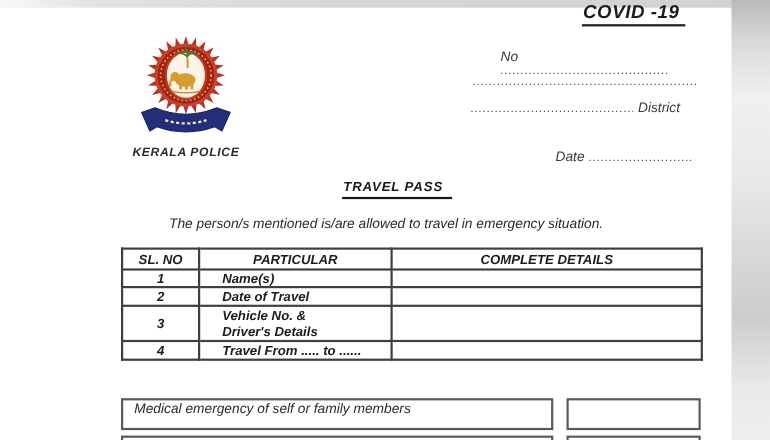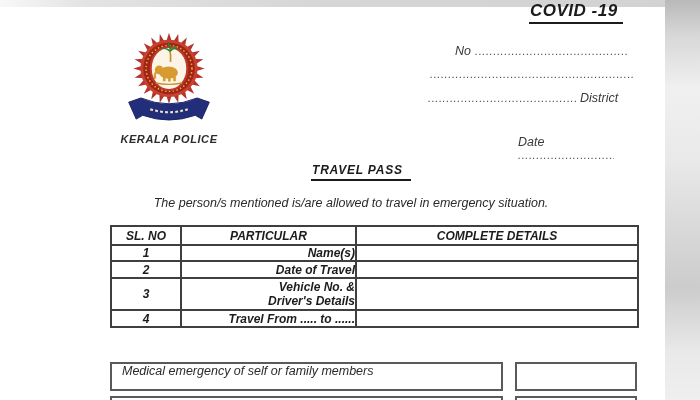--- a/index.html
+++ b/index.html
@@ -21,38 +21,38 @@
   
   .emblem{position:absolute;left:122px;top:30px;width:94px;height:105px;}
   .org-name{position:absolute;left:100px;top:133px;width:138px;text-align:center;
     font-size:11px;font-weight:bold;letter-spacing:0.6px;color:#2b2b2b;}
   
   .ref-line{position:absolute;display:flex;align-items:baseline;font-size:12.5px;color:#3a3a3a;}
   .ref-line .lbl{margin-right:4px;white-space:nowrap;}
   .ref-line .lbl-after{margin-left:4px;white-space:nowrap;}
   .dots{display:inline-block;overflow:hidden;white-space:nowrap;font-size:11px;
     letter-spacing:0.6px;color:#4a4a4a;}
-  .no-line{left:455px;top:44px;}      .no-line .dots{width:152px;}
+  .no-line{left:455px;top:44px;flex-direction:column;}      .no-line .dots{width:152px;}
   .line2{left:430px;top:68px;}        .line2 .dots{width:204px;}
   .line3{left:428px;top:91px;}        .line3 .dots{width:148px;}
-  .date-line{left:518px;top:135px;flex-direction:column;}   .date-line .dots{width:96px;}
+  .date-line{left:505px;top:135px;}   .date-line .dots{width:96px;}
   
   .doc-title{position:absolute;left:311px;top:163px;font-size:12px;font-weight:bold;
     letter-spacing:0.8px;color:#1a1a1a;border-bottom:2.5px solid #1a1a1a;
     padding:0 8px 2px 1px;white-space:nowrap;}
   .doc-subtitle{position:absolute;left:0;top:196px;width:702px;text-align:center;
     font-size:12.5px;color:#2a2a2a;}
   
   .pass-table{position:absolute;left:110px;top:225px;width:527px;
     border-collapse:collapse;table-layout:fixed;}
   .pass-table col.c1{width:70px;} .pass-table col.c2{width:175px;} .pass-table col.c3{width:282px;}
   .pass-table th,.pass-table td{border:2px solid #3f3f3f;padding:0;font-size:12px;color:#1c1c1c;}
   .pass-table th{height:17px;font-weight:bold;text-align:center;margin-top:40px;}
   .pass-table td.sl{text-align:center;font-weight:bold;}
-  .pass-table td.part{text-align:right;padding-left:20px;font-weight:bold;line-height:14px;}
+  .pass-table td.part{text-align:left;padding-left:20px;font-weight:bold;line-height:14px;}
   .pre{white-space:pre-line;}
   .h16{height:14px;} .h17{height:15px;} .h32{height:30px;} .h17b{height:15px;}
   
   .reason-heading{position:absolute;left:112px;top:340px;font-size:12.5px;font-weight:bold;
     letter-spacing:0.3px;color:#1c1c1c;border-bottom:2px solid #2a2a2a;
     padding:0 12px 2px 0;white-space:nowrap;}
   .reason-box{position:absolute;border:2px solid #5a5a5a;background:#fff;box-sizing:border-box;}
   .rb-wide1{left:110px;top:362px;width:393px;height:29px;display:flex;align-items:flex-start;}
   .rb-check1{left:515px;top:362px;width:122px;height:29px;}
   .rb-wide2{left:110px;top:396px;width:393px;height:26px;}

